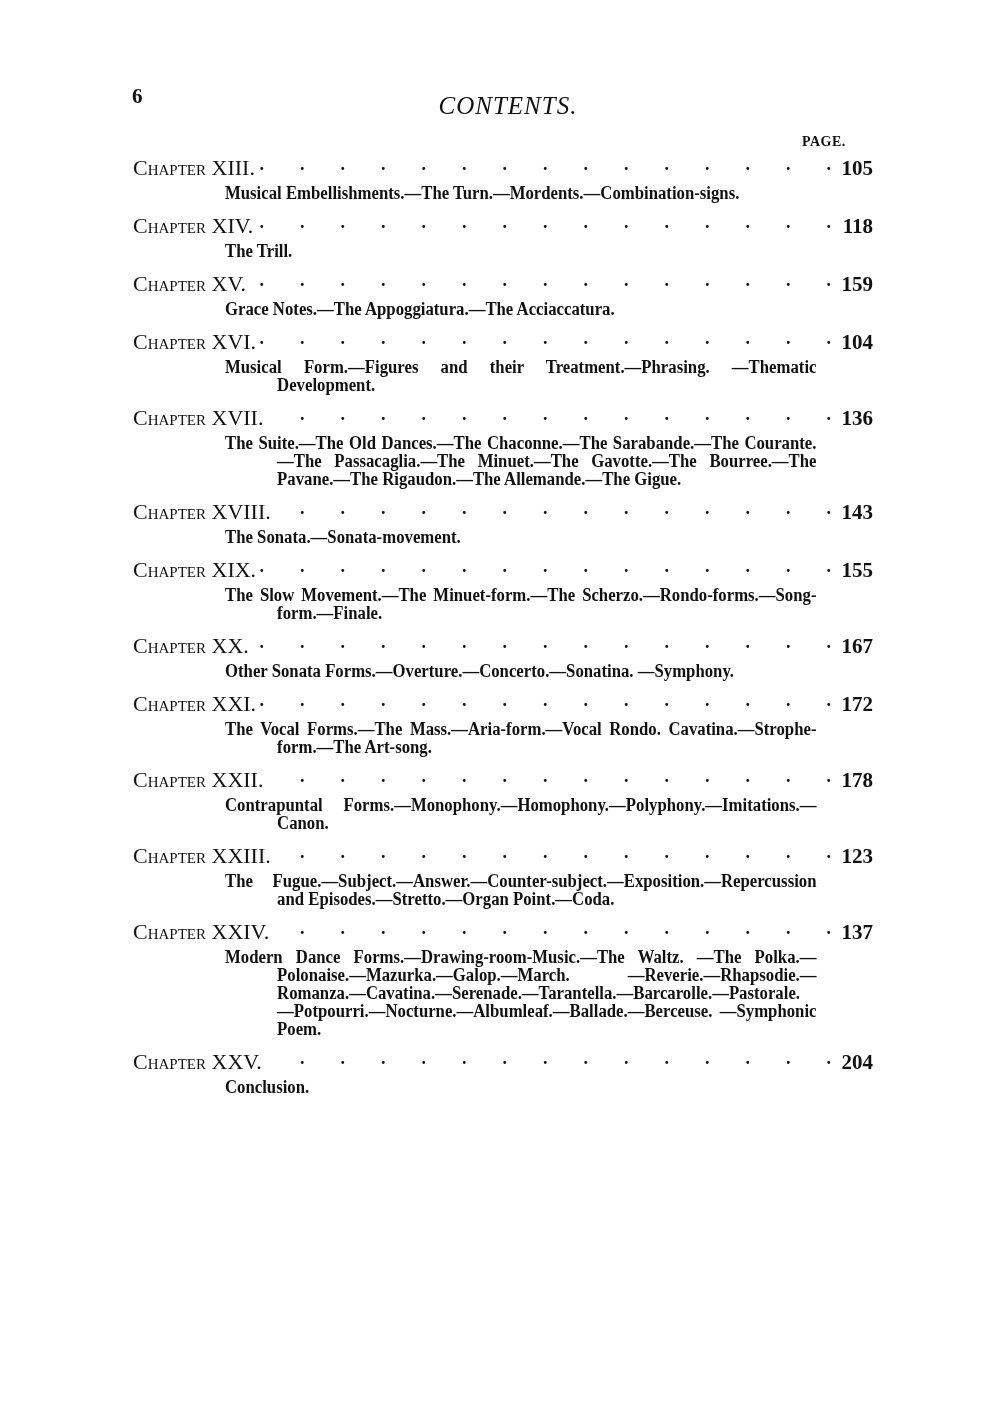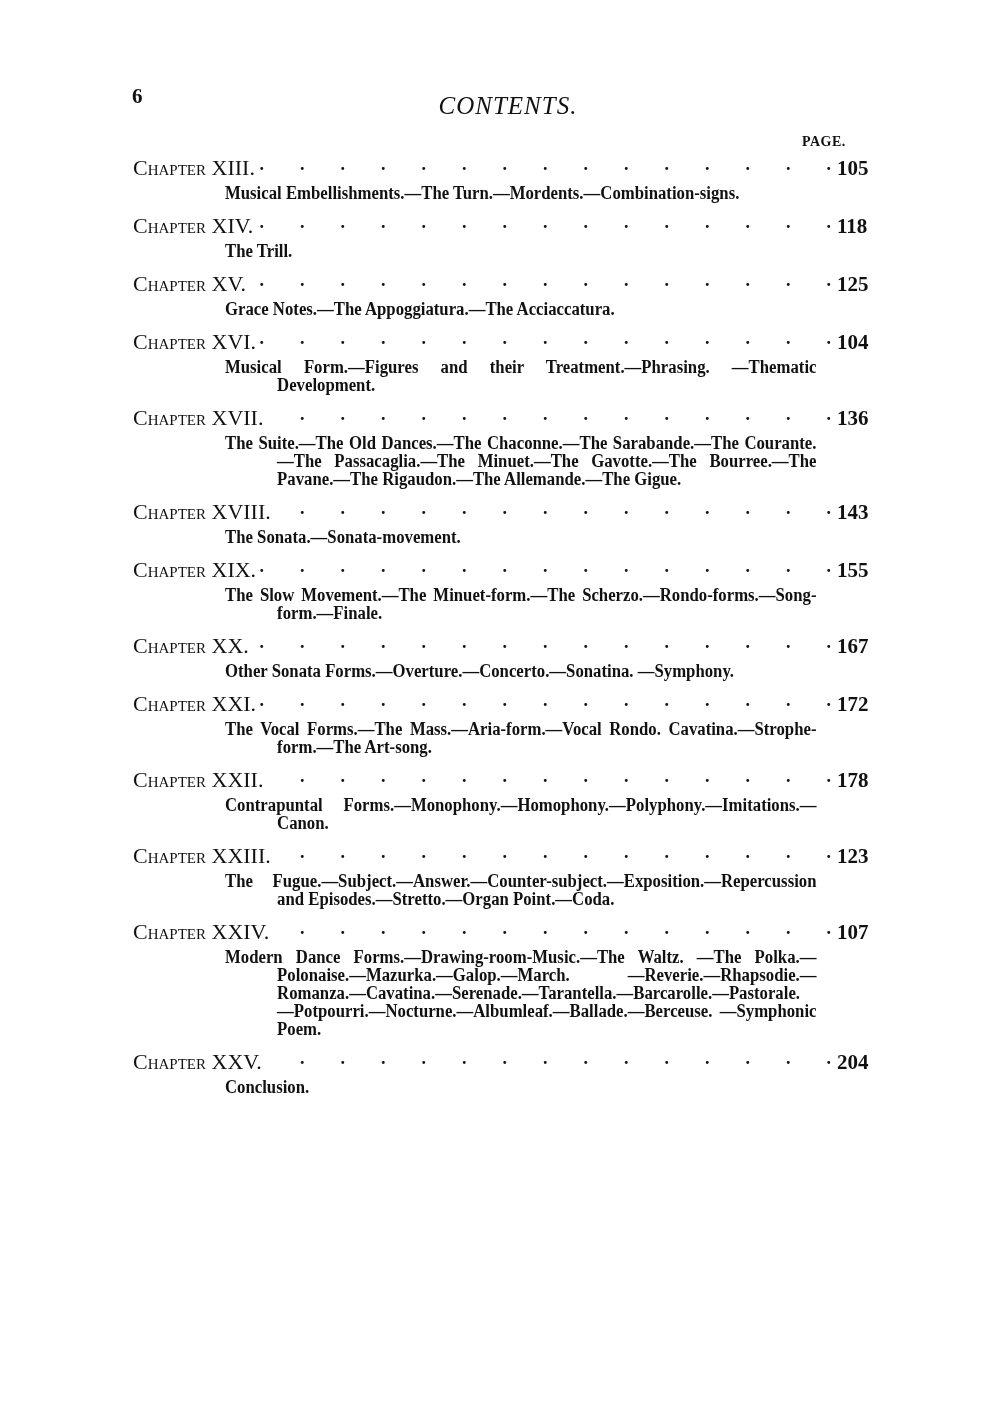--- a/index.html
+++ b/index.html
@@ -33,21 +33,21 @@
   .chapter-label .num { font-variant: normal; }
   .leader {
     flex: 1; overflow: hidden; white-space: nowrap;
     margin: 0 6px 0 4px; letter-spacing: 0;
     font-weight: bold; font-size: 18px;
   }
   .leader::before {
     content: ".\2003\2003.\2003\2003.\2003\2003.\2003\2003.\2003\2003.\2003\2003.\2003\2003.\2003\2003.\2003\2003.\2003\2003.\2003\2003.\2003\2003.\2003\2003.\2003\2003.\2003\2003.";
     float: right;
   }
-  .chapter-page { width: 36px; font-weight: bold; font-size: 21px; }
+  .chapter-page { width: 36px; text-align: right; font-weight: bold; font-size: 21px; }
   .desc {
     margin-left: 92px; width: 580px;
     font-size: 18px; font-weight: bold; line-height: 18px;
     text-align: justify; text-align-last: left;
     padding-left: 56px; text-indent: -56px;
     margin-top: 2px; margin-bottom: 4px;
     font-family: "Liberation Serif", serif;
     transform: scaleX(0.93); transform-origin: left;
   }
 </style>
@@ -75,21 +75,21 @@
       <span class="leader"></span>
       <span class="chapter-page">118</span>
     </div>
     <div class="desc">The Trill.</div>
   </div>
 
   <div class="entry">
     <div class="chapter-line">
       <span class="chapter-label"><span>Chapter</span> <span class="num">XV.</span></span>
       <span class="leader"></span>
-      <span class="chapter-page">125</span>
+      <span class="chapter-page">159</span>
     </div>
     <div class="desc">Grace Notes.—The Appoggiatura.—The Acciaccatura.</div>
   </div>
 
   <div class="entry">
     <div class="chapter-line">
       <span class="chapter-label"><span>Chapter</span> <span class="num">XVI.</span></span>
       <span class="leader"></span>
       <span class="chapter-page">104</span>
     </div>
@@ -156,21 +156,21 @@
       <span class="leader"></span>
       <span class="chapter-page">123</span>
     </div>
     <div class="desc">The Fugue.—Subject.—Answer.—Counter-subject.—Exposition.—Repercussion and Episodes.—Stretto.—Organ Point.—Coda.</div>
   </div>
 
   <div class="entry">
     <div class="chapter-line">
       <span class="chapter-label"><span>Chapter</span> <span class="num">XXIV.</span></span>
       <span class="leader"></span>
-      <span class="chapter-page">107</span>
+      <span class="chapter-page">137</span>
     </div>
     <div class="desc">Modern Dance Forms.—Drawing-room-Music.—The Waltz. —The Polka.—Polonaise.—Mazurka.—Galop.—March. —Reverie.—Rhapsodie.—Romanza.—Cavatina.—Serenade.—Tarantella.—Barcarolle.—Pastorale.—Potpourri.—Nocturne.—Albumleaf.—Ballade.—Berceuse. —Symphonic Poem.</div>
   </div>
 
   <div class="entry">
     <div class="chapter-line">
       <span class="chapter-label"><span>Chapter</span> <span class="num">XXV.</span></span>
       <span class="leader"></span>
       <span class="chapter-page">204</span>
     </div>

